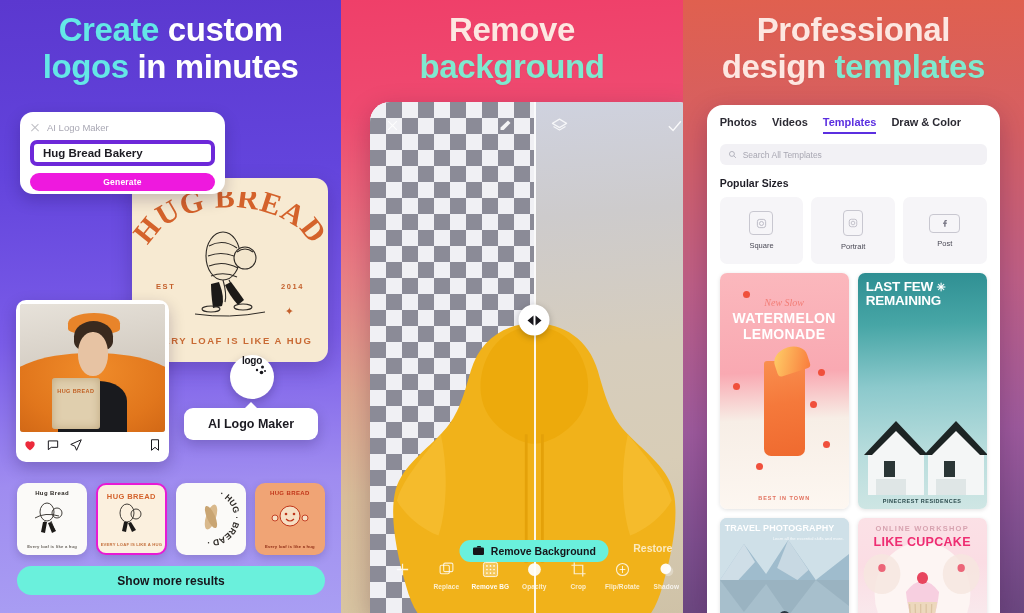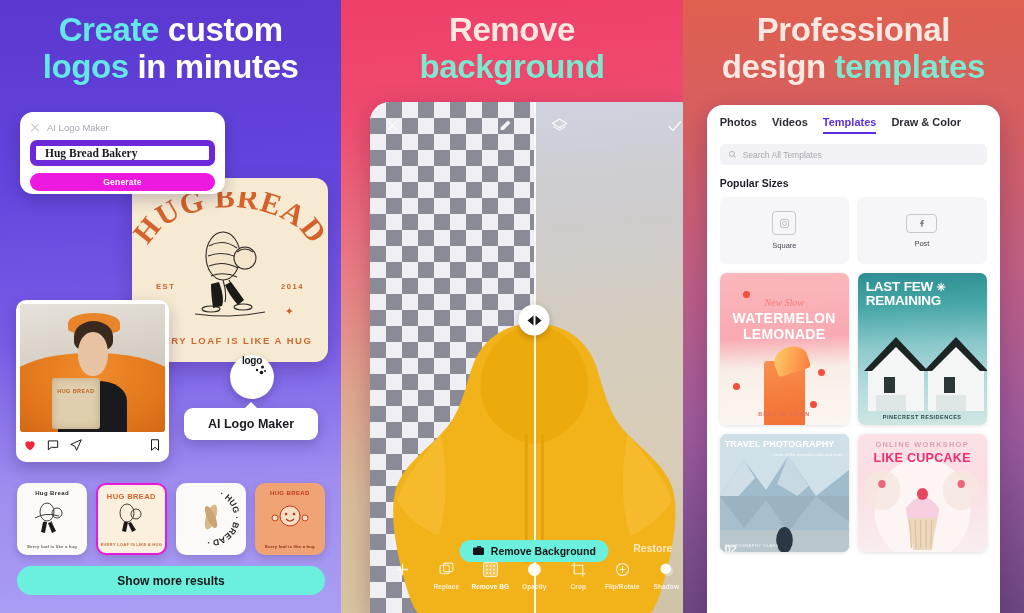--- a/index.html
+++ b/index.html
@@ -49,22 +49,22 @@
     position: absolute; left: 20px; top: 112px; width: 205px; height: 82px;
     background: #fff; border-radius: 13px; box-shadow: 0 6px 16px rgba(25,10,60,.22);
     padding: 8px 10px 9px 10px;
   }
   .p1-ic-head { display:flex; align-items:center; gap:7px; height:14px; }
   .p1-ic-x { width:10px; height:10px; position:relative; opacity:.55; }
   .p1-ic-x:before, .p1-ic-x:after { content:""; position:absolute; left:0; top:4.5px; width:10px; height:1.4px; background:#8a8a94; }
   .p1-ic-x:before { transform: rotate(45deg); } .p1-ic-x:after { transform: rotate(-45deg); }
   .p1-ic-title { font-size:9.5px; color:#a9a8b4; font-weight:500; }
   .p1-ic-field {
-    margin-top:6px; height:26px; border:6px solid #6d28d9; border-radius:7px;
-    display:flex; align-items:center; padding:0 9px; font-size:11.5px; color:#1c1b22; font-weight:600;font-family:Liberation Serif, serif;
+    margin-top:6px; height:26px; border:4px solid #6d28d9; border-radius:7px;
+    display:flex; align-items:center; padding:0 9px; font-size:11.5px; color:#1c1b22; font-weight:600;
   }
   .p1-ic-btn {
     margin-top:7px; height:18px; border-radius:10px; background:#ee19de;
     display:flex; align-items:center; justify-content:center;
     font-size:8.5px; color:#fff; font-weight:700; letter-spacing:.2px;
     border:none; cursor:pointer; width:100%;
   }
 
   .p1-photocard {
     position: absolute; left: 16px; top: 300px; width: 153px; height: 162px;
@@ -183,21 +183,21 @@
   }
   .p3-sec { margin: 12px 13px 0 13px; font-size:10.5px; font-weight:700; color:#1e1d26; }
   .p3-sizes { display:flex; gap:8px; margin: 8px 13px 0 13px; }
   .p3-size { flex:1; height:67px; background:#f6f5f8; border-radius:7px;
              display:flex; flex-direction:column; align-items:center; justify-content:center; gap:6px; cursor:pointer; }
   .sz-box { border:1.2px solid #c8c7d0; border-radius:4px; display:flex; align-items:center; justify-content:center; }
   .sz-lbl { font-size:7.5px; color:#4a4955; font-weight:500; }
 
   .p3-grid { display:grid; grid-template-columns:1fr 1fr; gap:9px; margin: 9px 13px 0 13px; }
   .tpl { border-radius:7px; overflow:hidden; position:relative; cursor:pointer; box-shadow:0 1px 4px rgba(0,0,0,.12); }
-  .tpl.tall { height:152px; }
+  .tpl.tall { height:236px; }
   .tpl.short { height:118px; }
 
   .tpl-wm { background: linear-gradient(178deg,#fbb8bd 0%,#f9a9b2 42%,#f7eee6 62%,#fdf7f1 100%); }
   .wm-script { position:absolute; left:0; right:0; top:24px; text-align:center;
       font-family:"Liberation Serif", serif; font-style:italic; font-size:10px; color:#f06a5e; opacity:.72; }
   .wm-t1 { position:absolute; left:0; right:0; top:37px; text-align:center; font-size:14px; font-weight:800; color:#fff; letter-spacing:.3px; }
   .wm-t2 { position:absolute; left:0; right:0; top:53px; text-align:center; font-size:14px; font-weight:800; color:#fff; letter-spacing:.3px; }
   .wm-glass { position:absolute; left:34%; top:88px; width:32%; height:95px;
       background: linear-gradient(170deg,#f98f4f 0%,#f5793b 45%,#ef6a2f 100%); border-radius:3px 3px 7px 7px; }
   .wm-slice { position:absolute; left:42%; top:74px; width:26%; height:26px;
@@ -529,20 +529,29 @@
 
       <div class="p3-sizes">
         <div class="p3-size">
           <div class="sz-box" style="width:24px;height:24px">
             <svg width="11" height="11" viewBox="0 0 24 24">
                 <rect x="3" y="3" width="18" height="18" rx="5" fill="none" stroke="#b9b8c3" stroke-width="2"></rect>
                 <circle cx="12" cy="12" r="4.4" fill="none" stroke="#b9b8c3" stroke-width="2"></circle>
               </svg>
           </div>
           <span class="sz-lbl">Square</span>
+        </div>
+        <div class="p3-size">
+          <div class="sz-box" style="width:20px;height:26px">
+            <svg width="10" height="10" viewBox="0 0 24 24">
+                <rect x="3" y="3" width="18" height="18" rx="5" fill="none" stroke="#b9b8c3" stroke-width="2"></rect>
+                <circle cx="12" cy="12" r="4.4" fill="none" stroke="#b9b8c3" stroke-width="2"></circle>
+              </svg>
+          </div>
+          <span class="sz-lbl">Portrait</span>
         </div>
         <div class="p3-size">
           <div class="sz-box" style="width:31px;height:19px">
             <svg width="10" height="10" viewBox="0 0 24 24">
                 <path d="M14 8h2.5V4.5H14c-2.5 0-4 1.6-4 4V11H7.5v3.5H10V21h3.5v-6.5H16L16.5 11H13.5V9c0-.7.3-1 1-1z" fill="#7b7a88"></path>
               </svg>
           </div>
           <span class="sz-lbl">Post</span>
         </div>
       </div>

